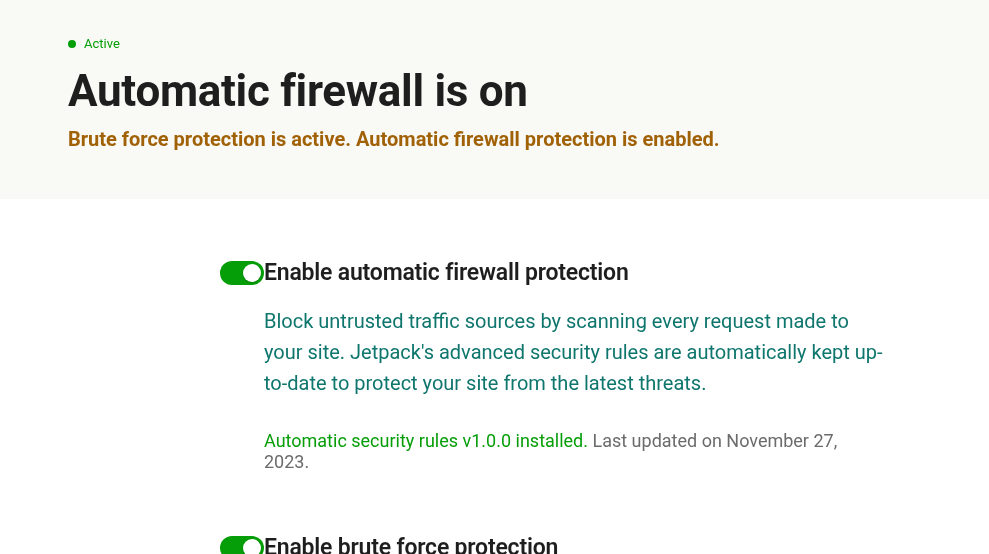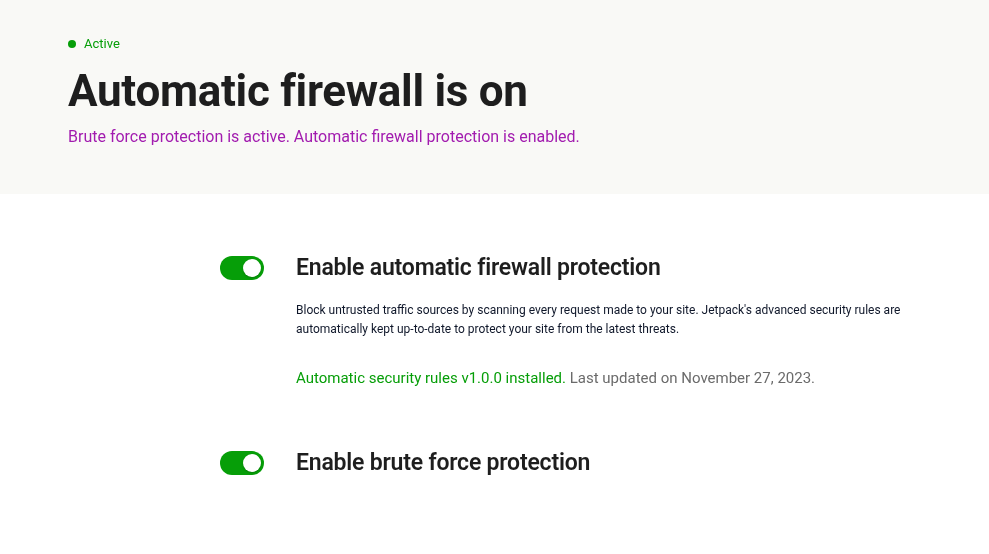--- a/index.html
+++ b/index.html
@@ -36,30 +36,29 @@
       font-weight: 400;
     }
     .page-title {
       font-size: 44px;
       font-weight: 700;
       color: #1e1e1e;
       margin-bottom: 10px;
       letter-spacing: -0.3px;
     }
     .page-subtitle {
-      font-size: 16px;
-      color: #a21caf;
-      font-weight: 400;
+      font-size: 20px;
+      color: #a16207;
+      font-weight: 700;
     }
     .settings-section {
       padding: 60px 68px 40px 68px;
     }
     .setting-item {
       display: flex;
-      gap: 32px;
       margin-bottom: 62px;
       padding-left: 152px;
     }
     .toggle-switch {
       flex-shrink: 0;
       width: 44px;
       height: 24px;
       background: #069e08;
       border-radius: 12px;
       position: relative;
@@ -81,27 +80,27 @@
       max-width: 620px;
     }
     .setting-title {
       font-size: 23px;
       font-weight: 600;
       color: #1e1e1e;
       margin-bottom: 20px;
       letter-spacing: -0.2px;
     }
     .setting-description {
-      font-size: 12px;
-      color: #0f172a;
+      font-size: 20px;
+      color: #0f766e;
       line-height: 1.55;
       margin-bottom: 20px;
     }
     .setting-meta {
-      font-size: 15px;
+      font-size: 18px;
       color: #6b6b6b;
       margin-top: 31px;
     }
     .setting-meta-highlight {
       color: #069e08;
     }
   </style>
 </head>
 <body>
 

